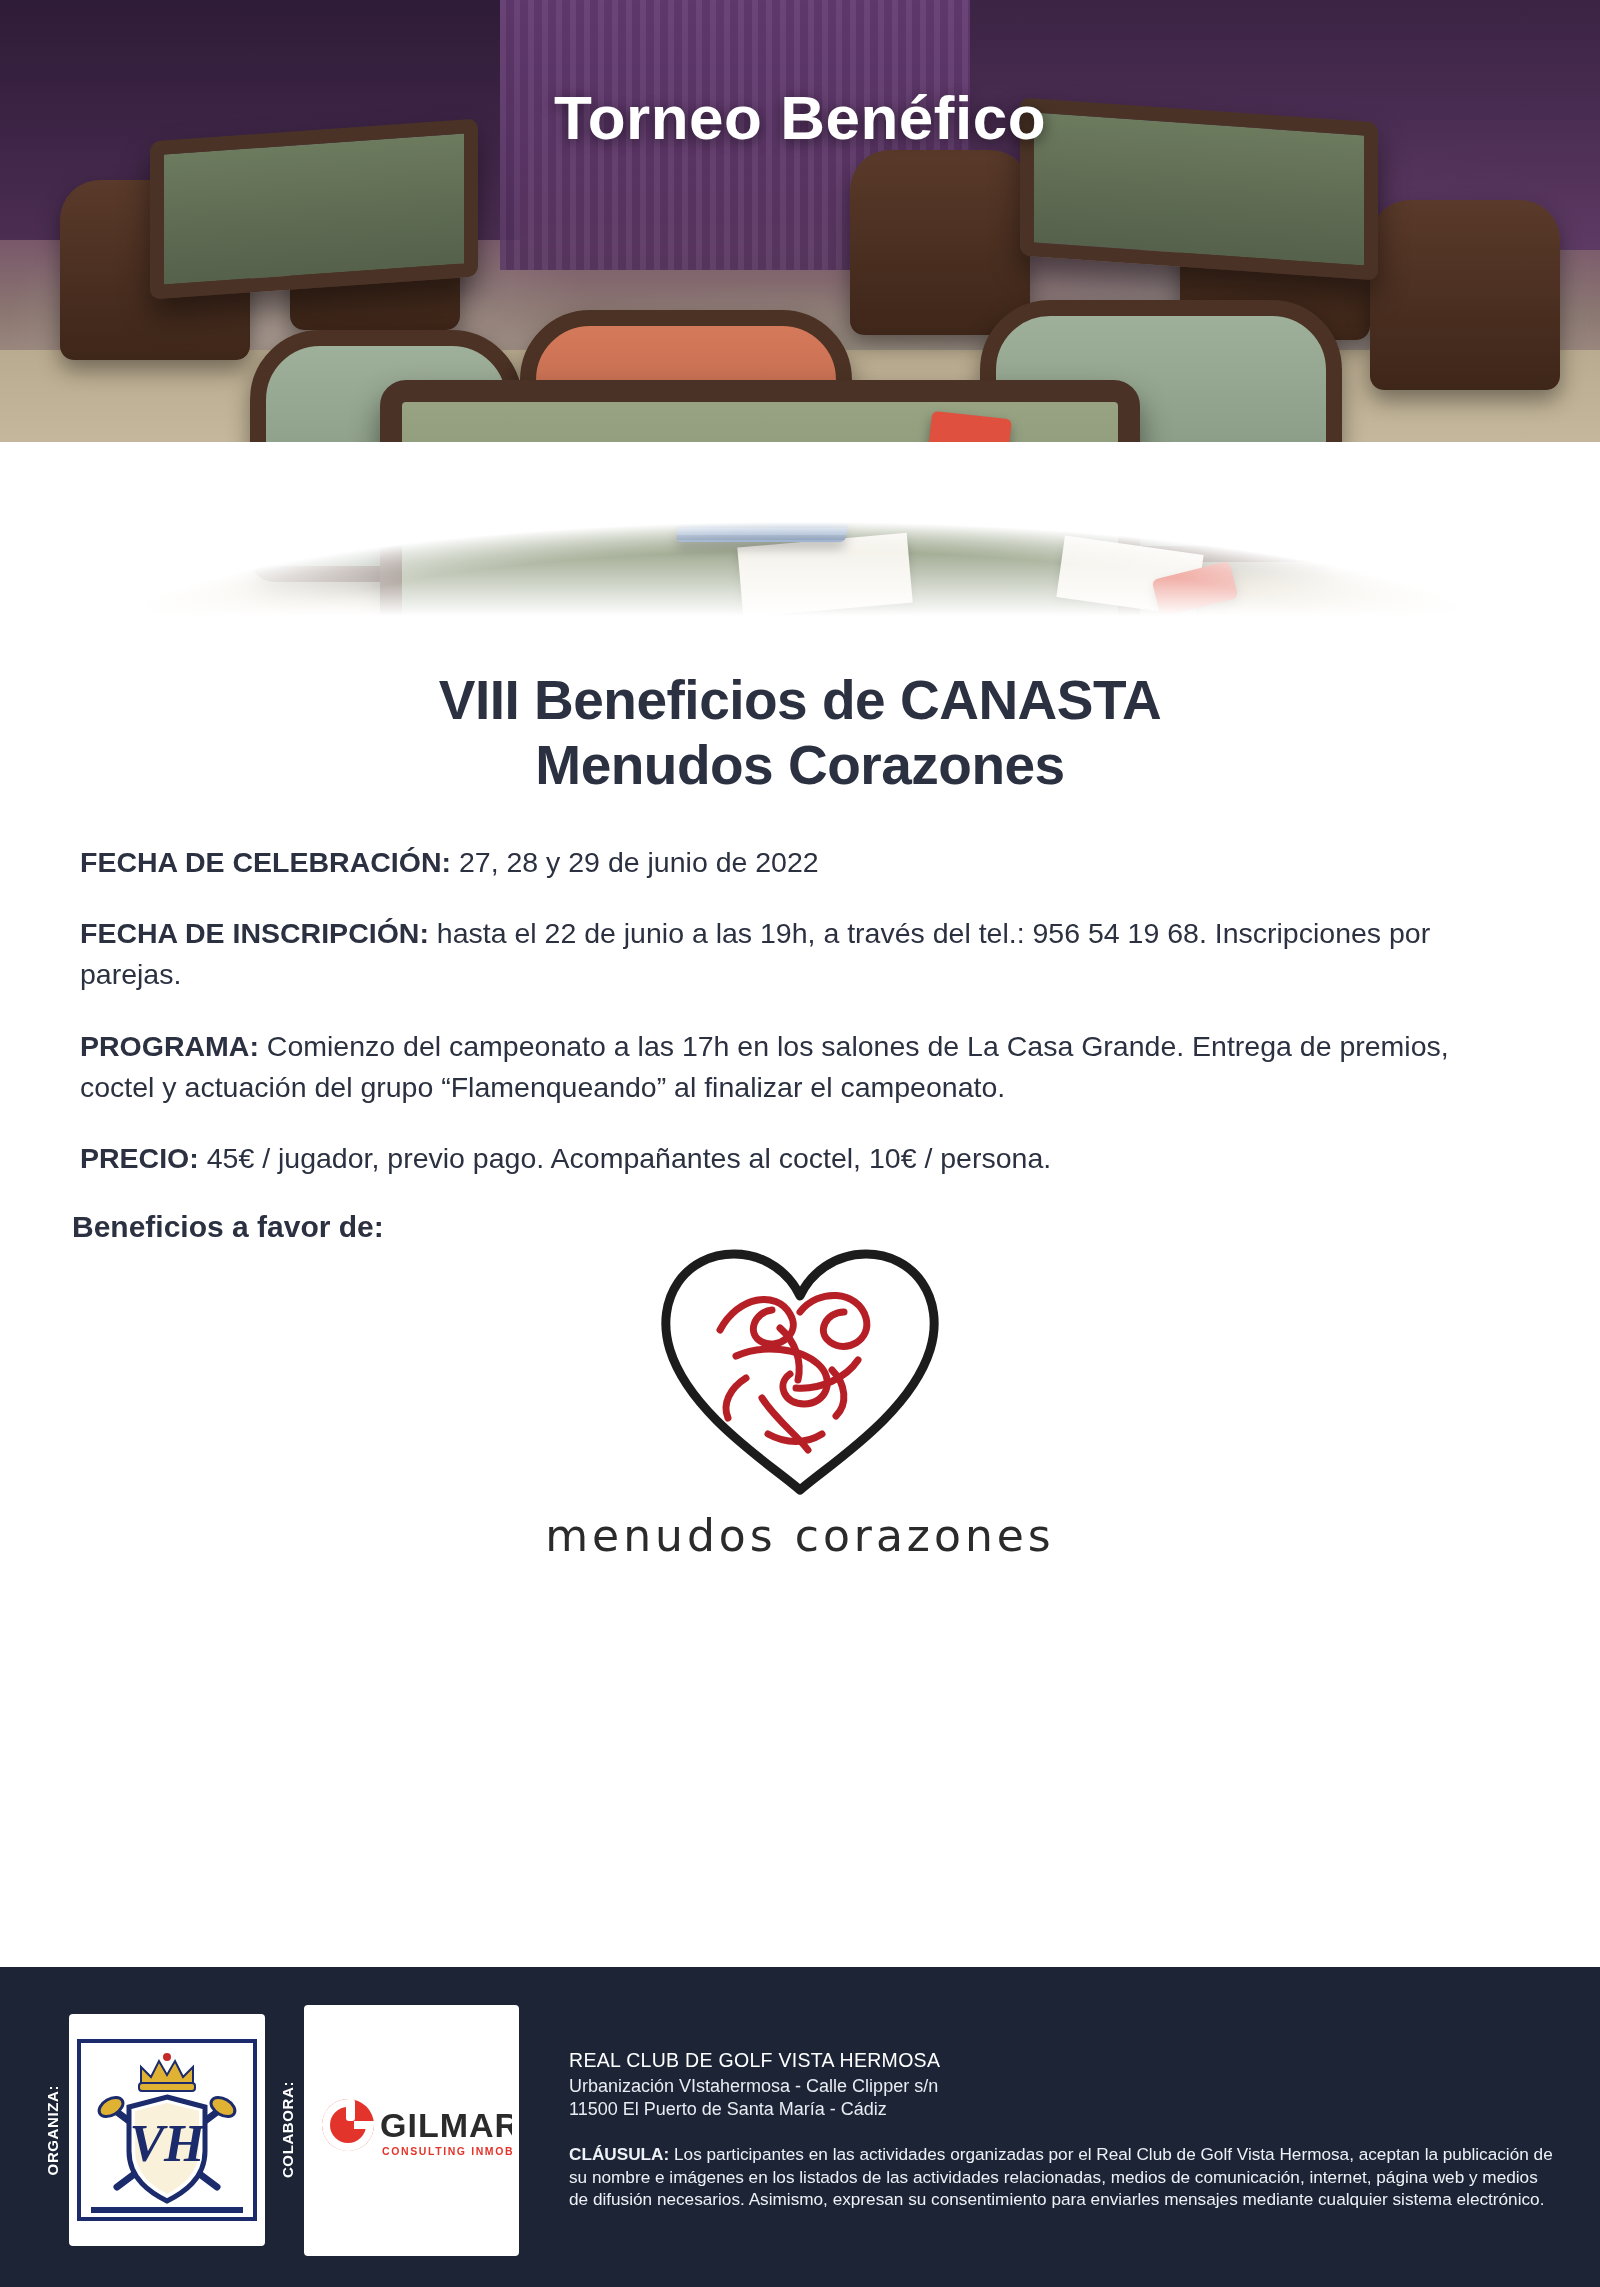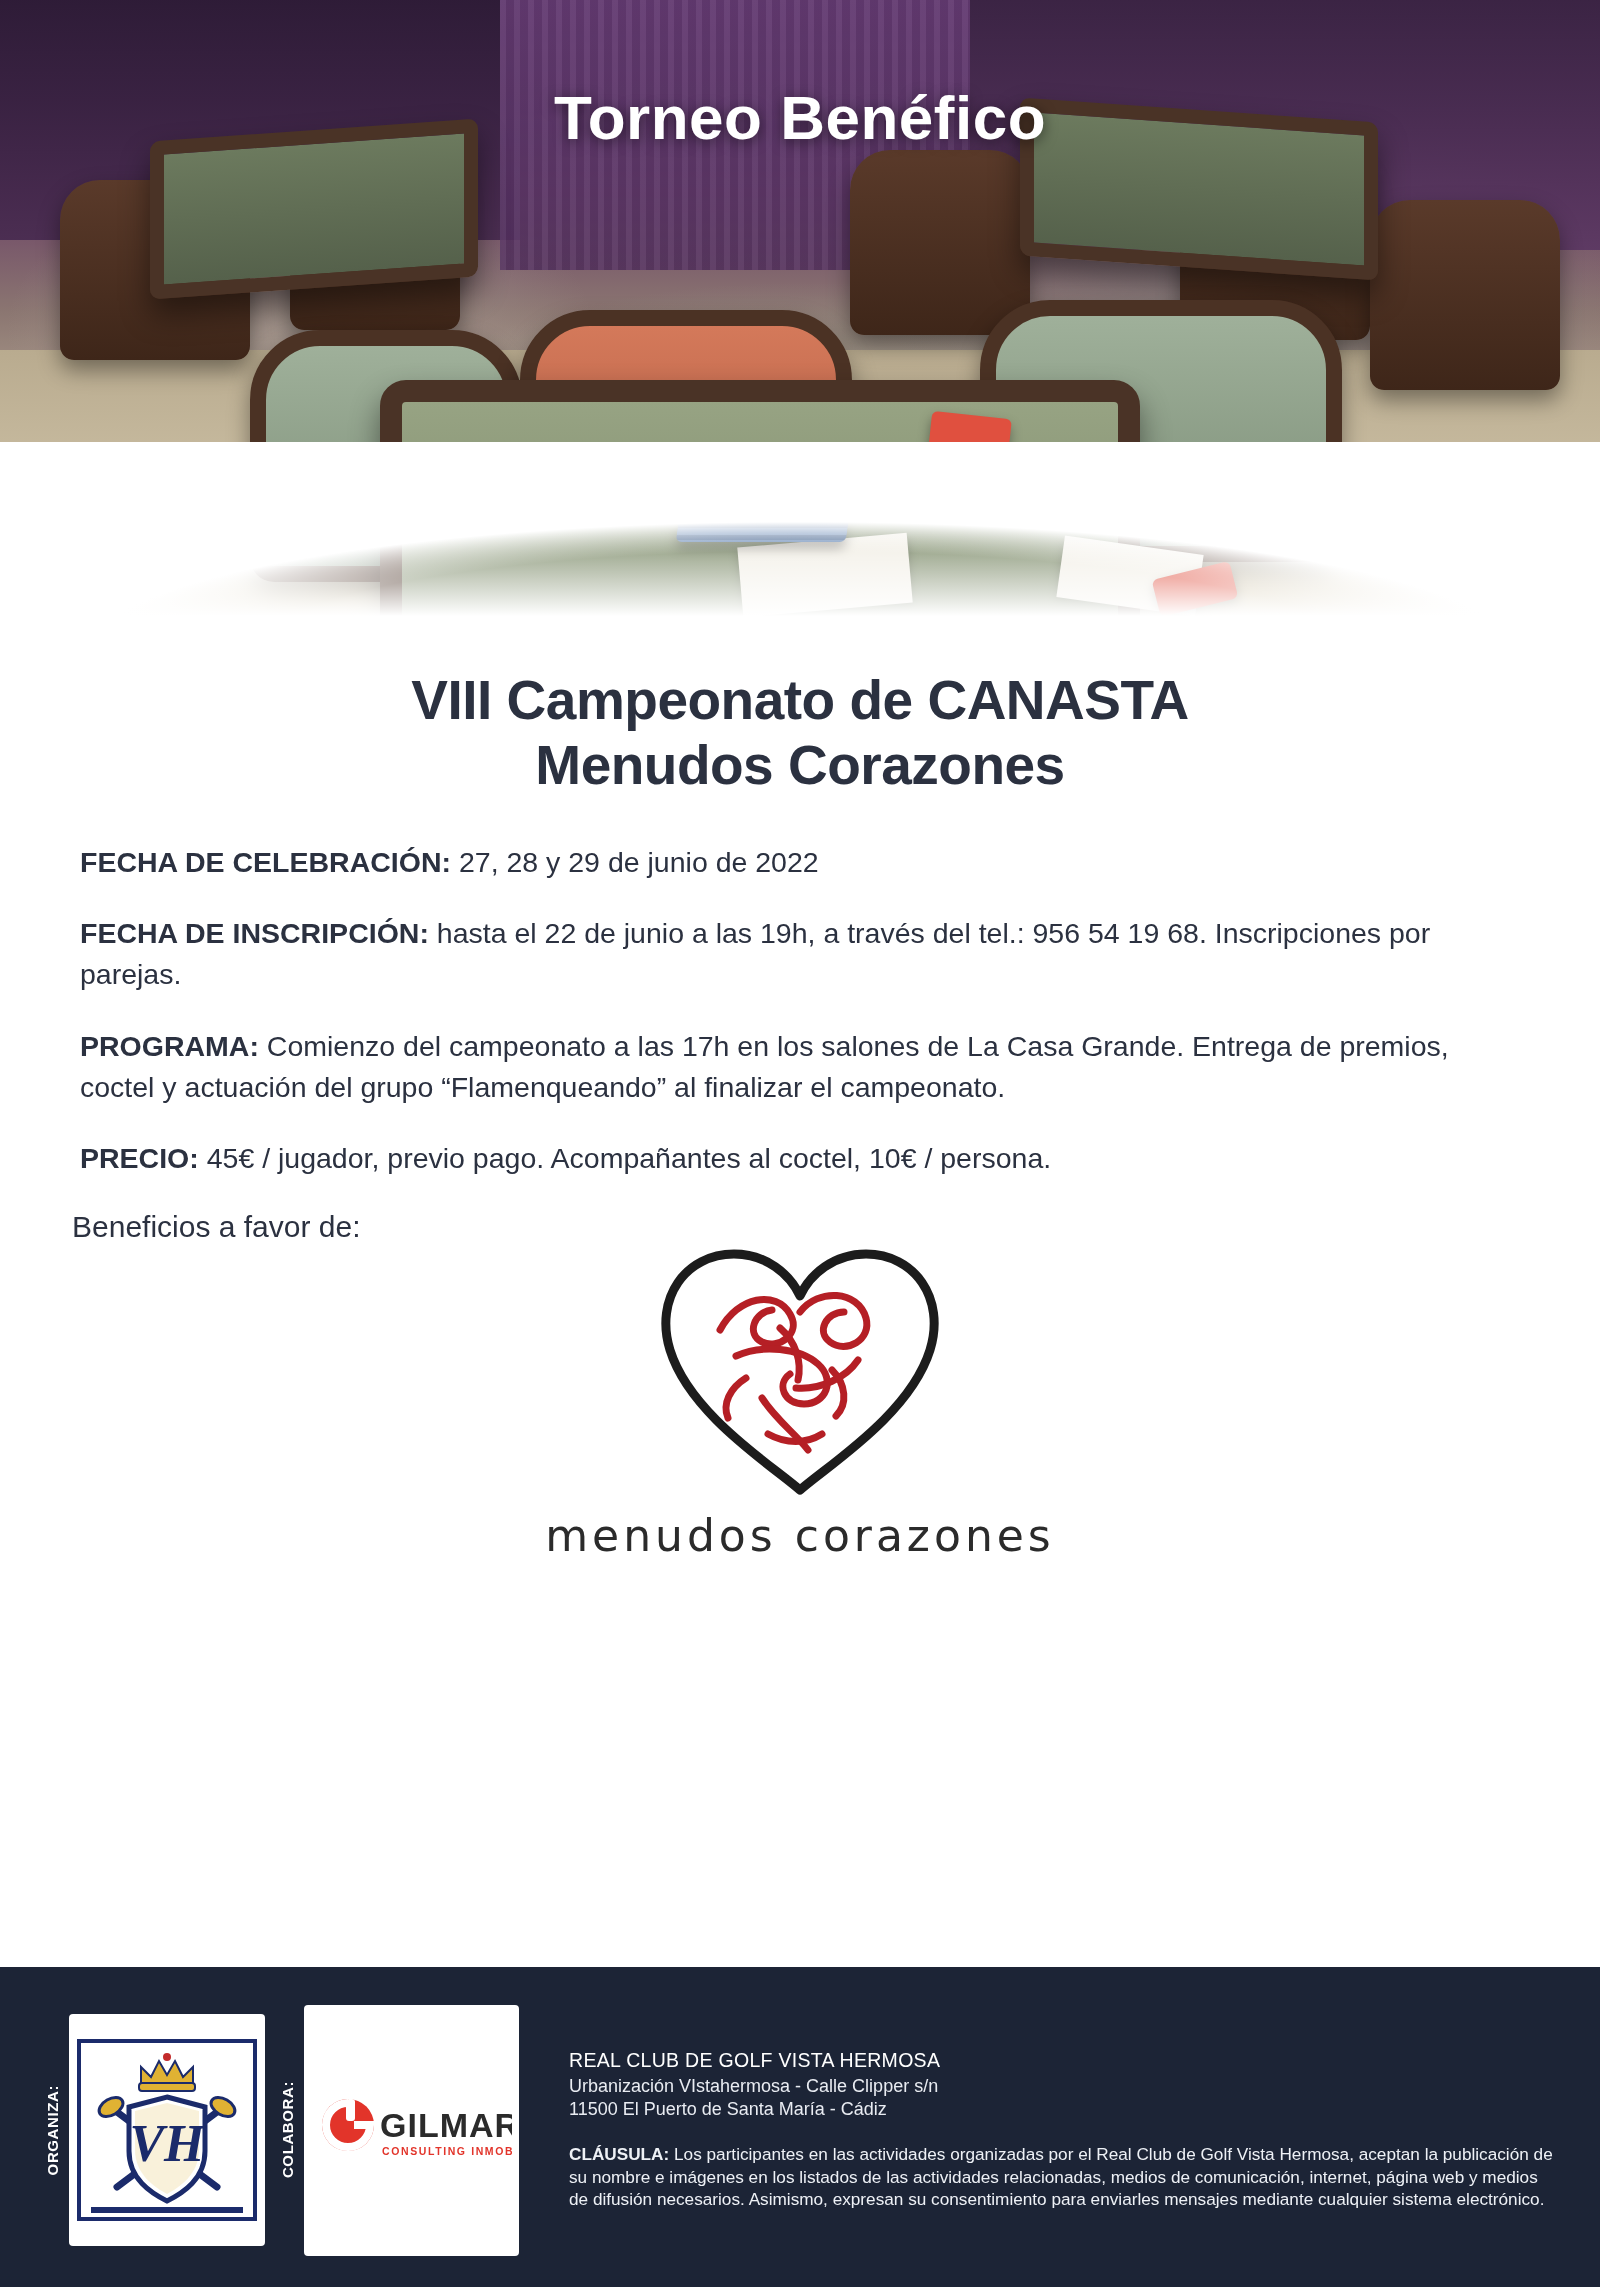--- a/index.html
+++ b/index.html
@@ -148,21 +148,21 @@
   .para {
     font-size: 28.5px;
     line-height: 1.45;
     color: #2b3140;
     margin: 0 16px 30px;
     padding: 0 6px;
   }
   .para b { font-weight: bold; }
   .beneficios {
     font-size: 30px;
-    font-weight: normal;
+    font-weight: bold;
     color: #2b3140;
     margin: 20px 0 0 14px;
   }
 
   
   .mc-wrap {
     text-align: center;
     margin-top: -6px;
   }
   .mc-heart { display:block; margin: 0 auto; }
@@ -268,21 +268,21 @@
     <div class="cardbox cb-red3"></div>
     <div class="hero-fade"></div>
     <div class="hero-fade2"></div>
   </div>
   <div class="hero-title">Torneo Benéfico</div>
 </div>
 
 <div class="main">
 
   <div class="headline">
-    <div>VIII Campeonato de CANASTA</div>
+    <div>VIII Beneficios de CANASTA</div>
     <div>Menudos Corazones</div>
   </div>
 
   <p class="para"><b>FECHA DE CELEBRACIÓN:</b><span> 27, 28 y 29 de junio de 2022</span></p>
 
   <p class="para"><b>FECHA DE INSCRIPCIÓN:</b><span> hasta el 22 de junio a las 19h, a través del tel.: 956 54 19 68. Inscripciones por parejas.</span></p>
 
   <p class="para"><b>PROGRAMA:</b><span> Comienzo del campeonato a las 17h en los salones de La Casa Grande. Entrega de premios, coctel y actuación del grupo “Flamenqueando” al finalizar el campeonato.</span></p>
 
   <p class="para"><b>PRECIO:</b><span> 45€ / jugador, previo pago. Acompañantes al coctel, 10€ / persona.</span></p>

